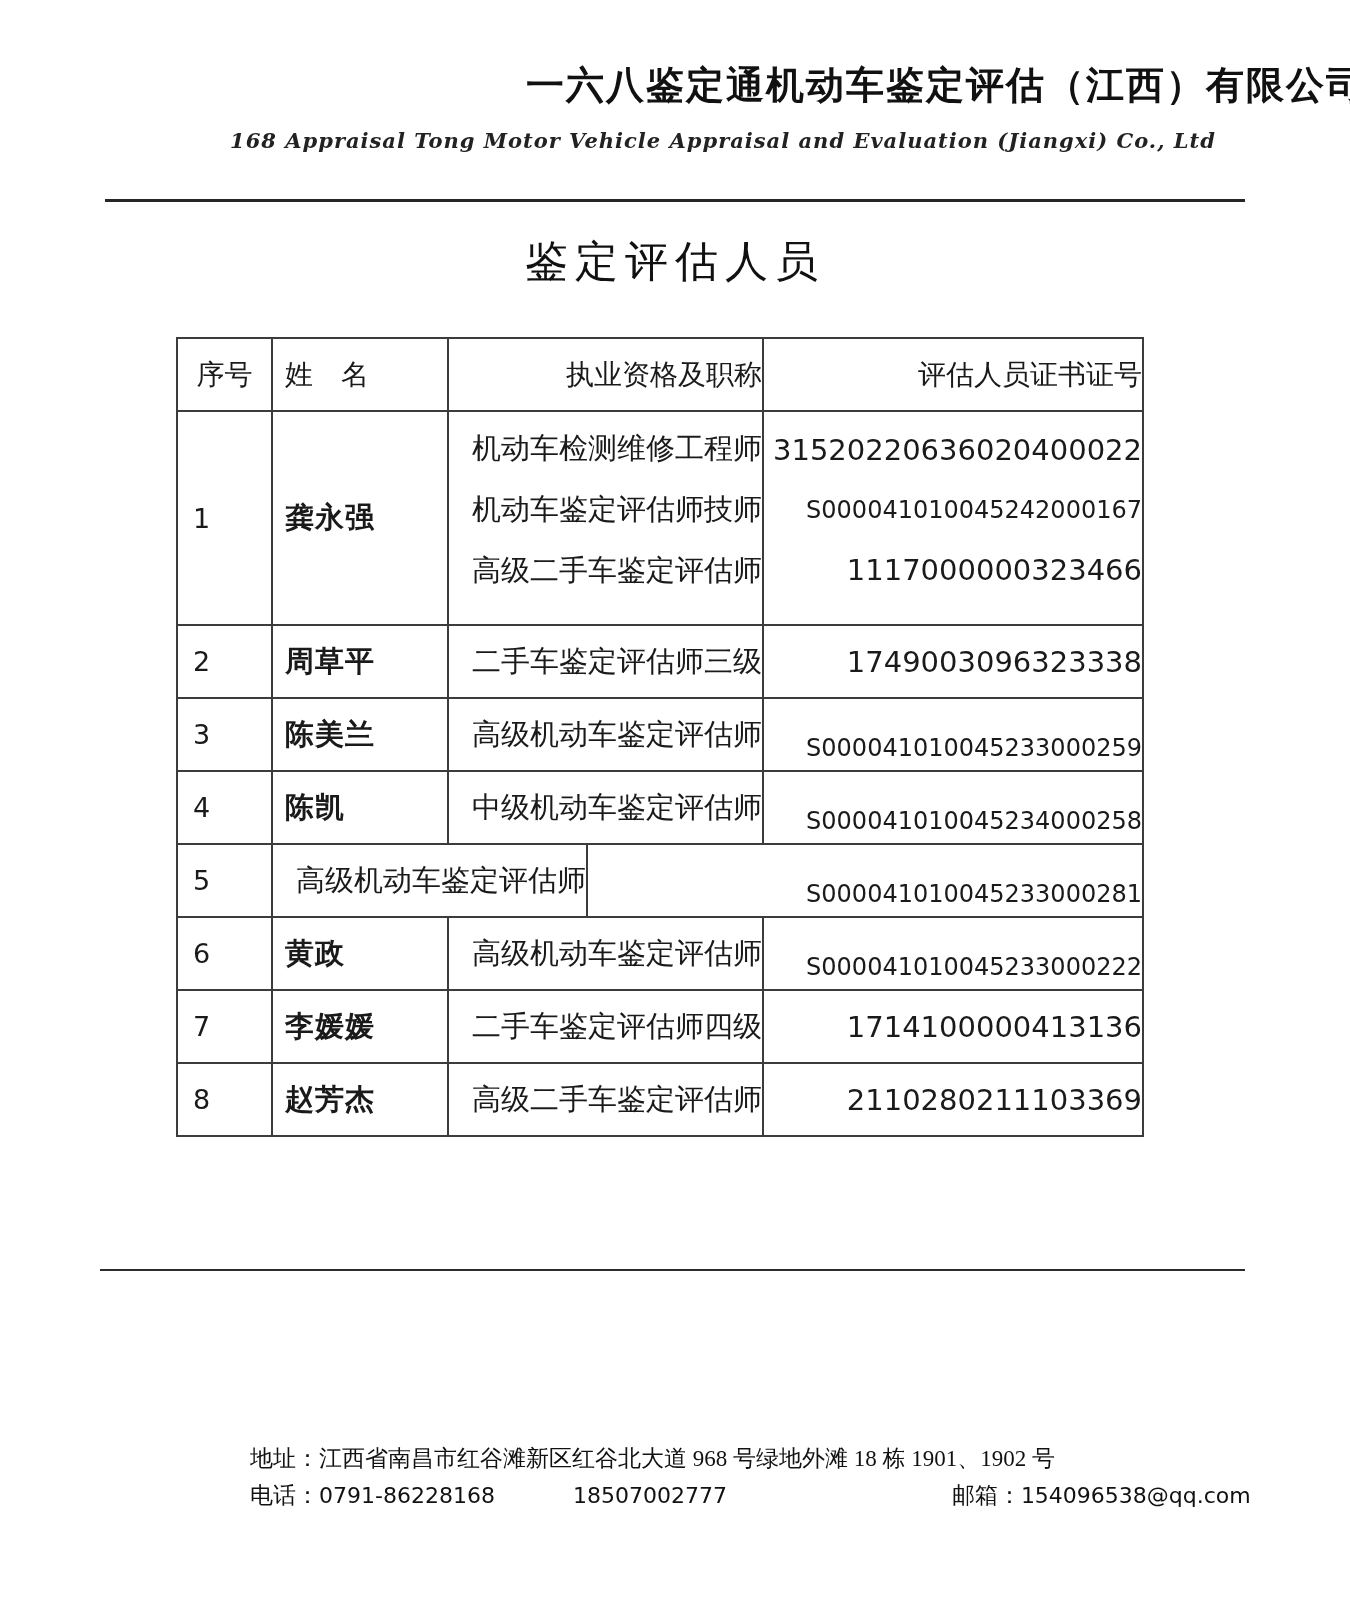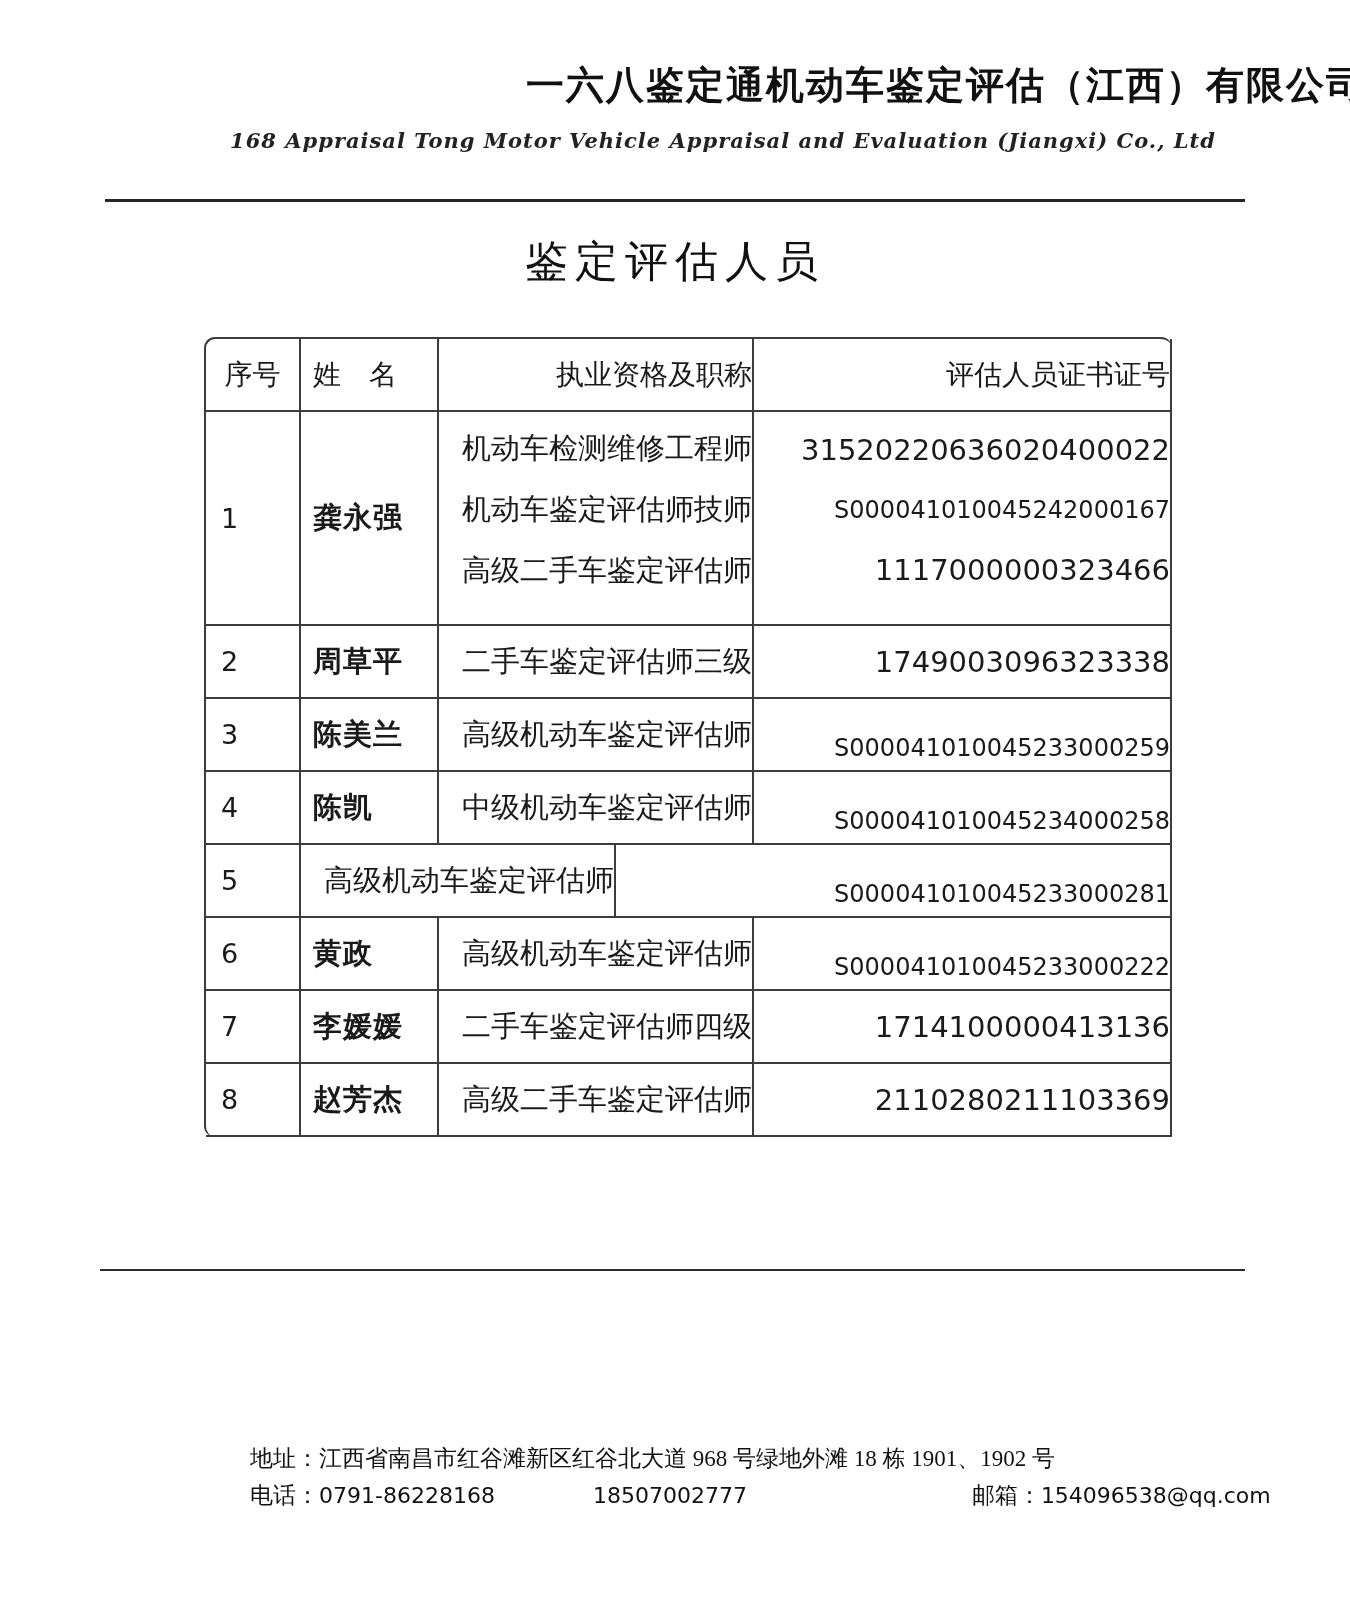--- a/index.html
+++ b/index.html
@@ -17,31 +17,31 @@
     font-size:21px;font-style:italic;font-weight:bold;letter-spacing:1px;color:#222;
     font-family:"DejaVu Serif","Liberation Serif",serif;
     margin-left:48px;
   }
   .rule-top{position:absolute;left:105px;top:199px;width:1140px;height:3px;background:#262626;}
   .doc-title{
     position:absolute;top:233px;left:0;width:100%;text-align:center;
     font-size:43px;letter-spacing:7px;color:#111;
   }
   .vtable{
-    position:absolute;left:204px;top:337px;width:966px;
-    border-top:2px solid #3c3c3c;border-left:2px solid #3c3c3c;border-radius:11px;
+    position:absolute;left:176px;top:337px;width:966px;
+    border-top:2px solid #3c3c3c;border-left:2px solid #3c3c3c;
   }
   .vrow{display:flex;height:73px;}
   .vrow.tall{height:214px;}
   .vcell{
     box-sizing:border-box;border-right:2px solid #3c3c3c;border-bottom:2px solid #3c3c3c;
     display:flex;flex-direction:column;justify-content:center;overflow:hidden;
   }
   .c1{width:95px;}
-  .c2{width:138px;}
+  .c2{width:176px;}
   .c3{width:315px;align-items:flex-end;}
   .c4{flex:1;align-items:flex-end;}
   .hcell{font-size:28px;color:#1a1a1a;}
   .hc-center{text-align:center;}
   .hc-left{padding-left:12px;}
   .no{
     padding-left:15px;font-size:27px;
     font-family:"DejaVu Sans","Liberation Sans",sans-serif;
   }
   .name{padding-left:12px;font-size:29px;letter-spacing:1px;font-weight:bold;}
@@ -50,21 +50,21 @@
     padding-left:17px;font-size:29px;white-space:nowrap;
     font-family:"DejaVu Sans","Liberation Sans",sans-serif;
   }
   .cert.small{font-size:24px;}
   .vcell.multi{justify-content:space-around;padding-top:6px;padding-bottom:22px;}
   .vcell.bottom{justify-content:flex-end;padding-bottom:8px;}
   .rule-bottom{position:absolute;left:100px;top:1269px;width:1145px;height:2px;background:#2c2c2c;}
   .footer{position:absolute;left:250px;top:1440px;font-size:23px;color:#111;}
   .footer-line{height:37px;line-height:37px;white-space:nowrap;}
   .num{font-family:"DejaVu Sans","Liberation Sans",sans-serif;font-size:22px;}
-  .gap1{margin-left:98px;}
+  .gap1{margin-left:78px;}
   .gap2{margin-left:225px;}
 </style>
 </head>
 <body>
 
 <div class="company-cn">一六八鉴定通机动车鉴定评估（江西）有限公司</div>
 <div class="company-en">168 Appraisal Tong Motor Vehicle Appraisal and Evaluation (Jiangxi) Co., Ltd</div>
 <div class="rule-top"></div>
 <div class="doc-title">鉴定评估人员</div>
 

